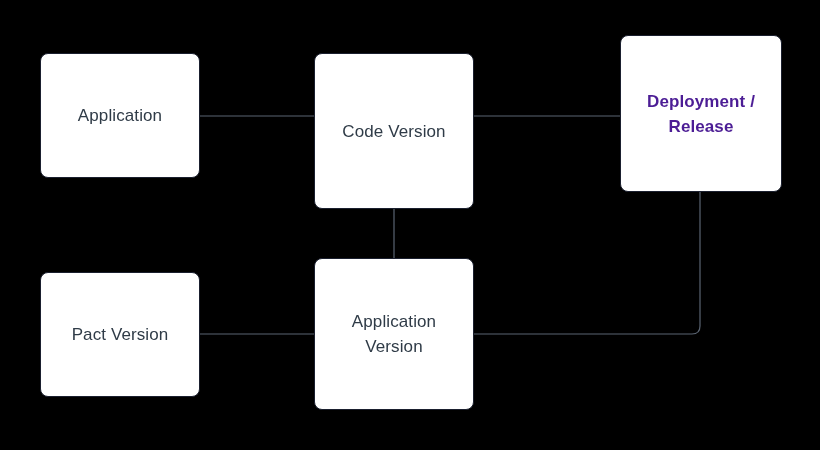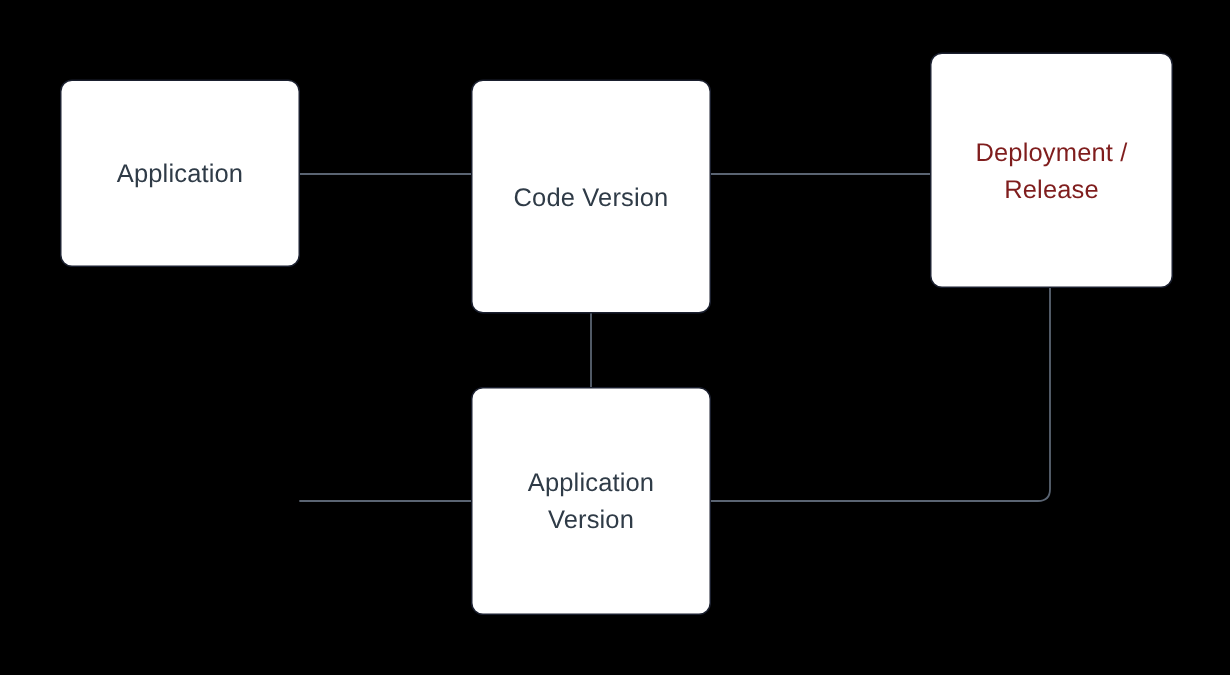--- a/index.html
+++ b/index.html
@@ -66,23 +66,26 @@
 
   <div class="node" style="left: 40px; top: 53px; width: 160px; height: 125px; background: rgb(255, 255, 255); border-color: rgb(26, 31, 46); border-radius: 8px;">
     <span class="node-label" style="color: rgb(47, 59, 71);">Application</span>
   </div>
 
   <div class="node" style="left: 314px; top: 53px; width: 160px; height: 156px; background: rgb(255, 255, 255); border-color: rgb(26, 31, 46); border-radius: 8px;">
     <span class="node-label" style="color: rgb(47, 59, 71);">Code Version</span>
   </div>
 
   <div class="node" style="left: 620px; top: 35px; width: 162px; height: 157px; background: rgb(255, 255, 255); border-color: rgb(26, 31, 46); border-radius: 8px;">
-    <span class="node-label" style="color: #7f1d1d;">Deployment /
+    <span class="node-label" style="color: #4c1d95; font-weight: bold;">Deployment /
 Release</span>
   </div>
 
+  <div class="node" style="left: 40px; top: 272px; width: 160px; height: 125px; background: rgb(255, 255, 255); border-color: rgb(26, 31, 46); border-radius: 8px;">
+    <span class="node-label" style="color: rgb(47, 59, 71);">Pact Version</span>
+  </div>
 
   <div class="node" style="left: 314px; top: 258px; width: 160px; height: 152px; background: rgb(255, 255, 255); border-color: rgb(26, 31, 46); border-radius: 8px;">
     <span class="node-label" style="color: rgb(47, 59, 71);">Application
 Version</span>
   </div>
 
 </div>
 
 </body></html>

